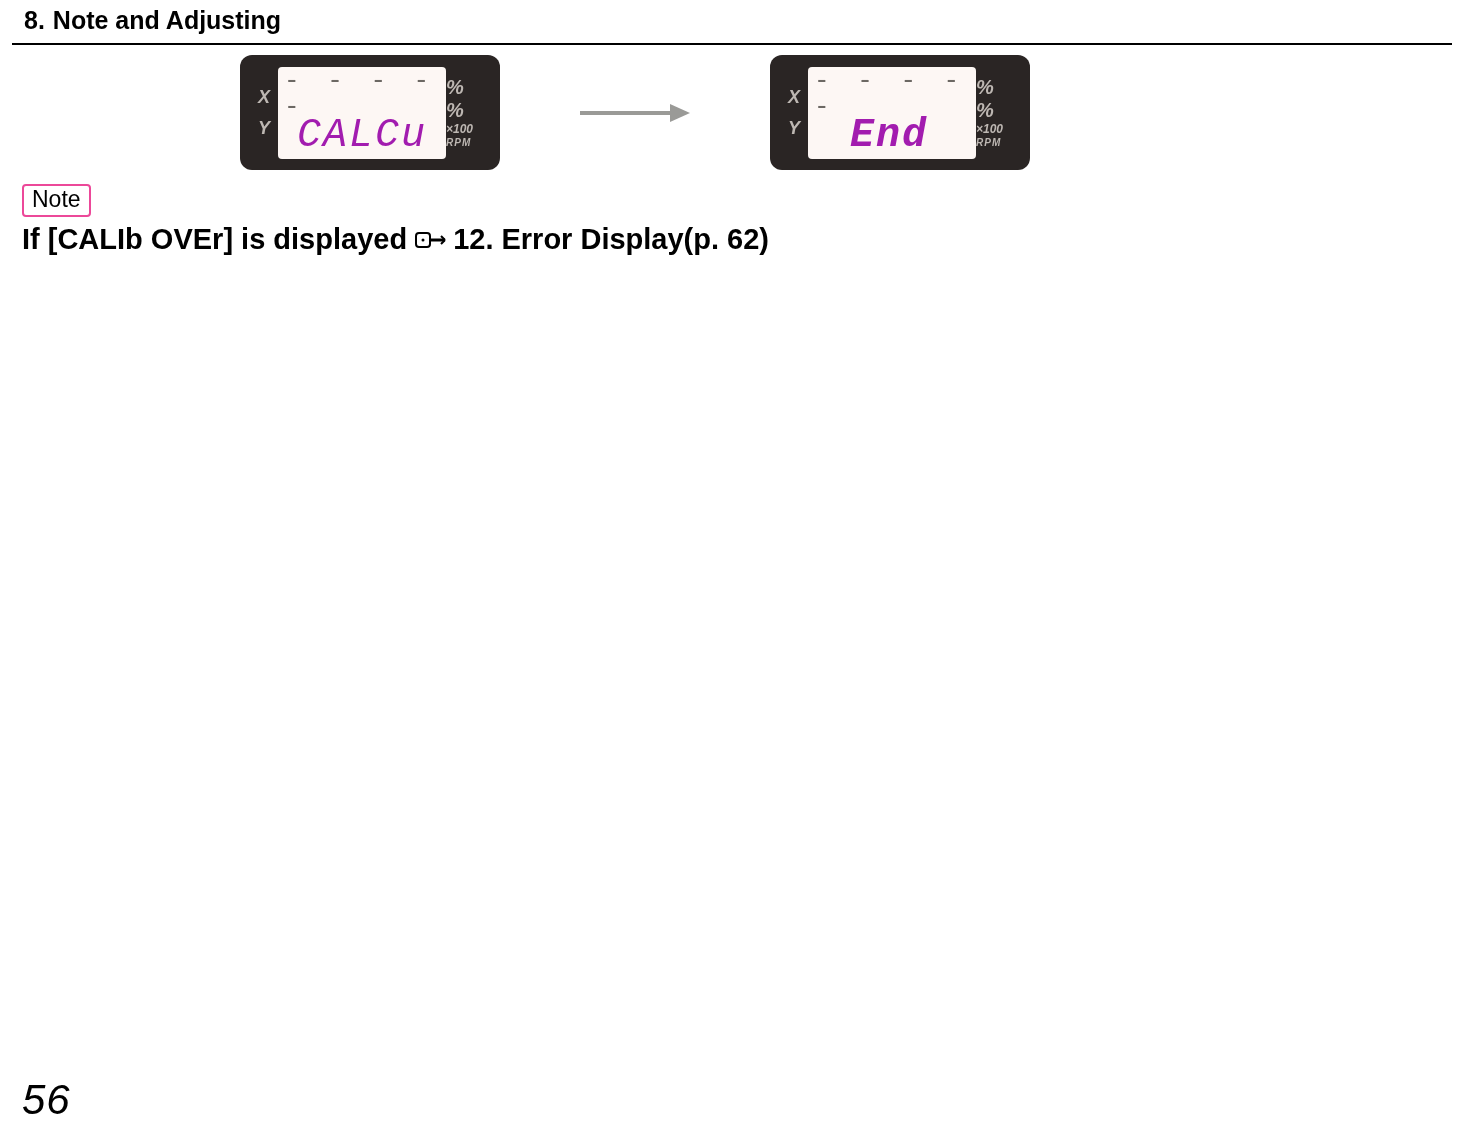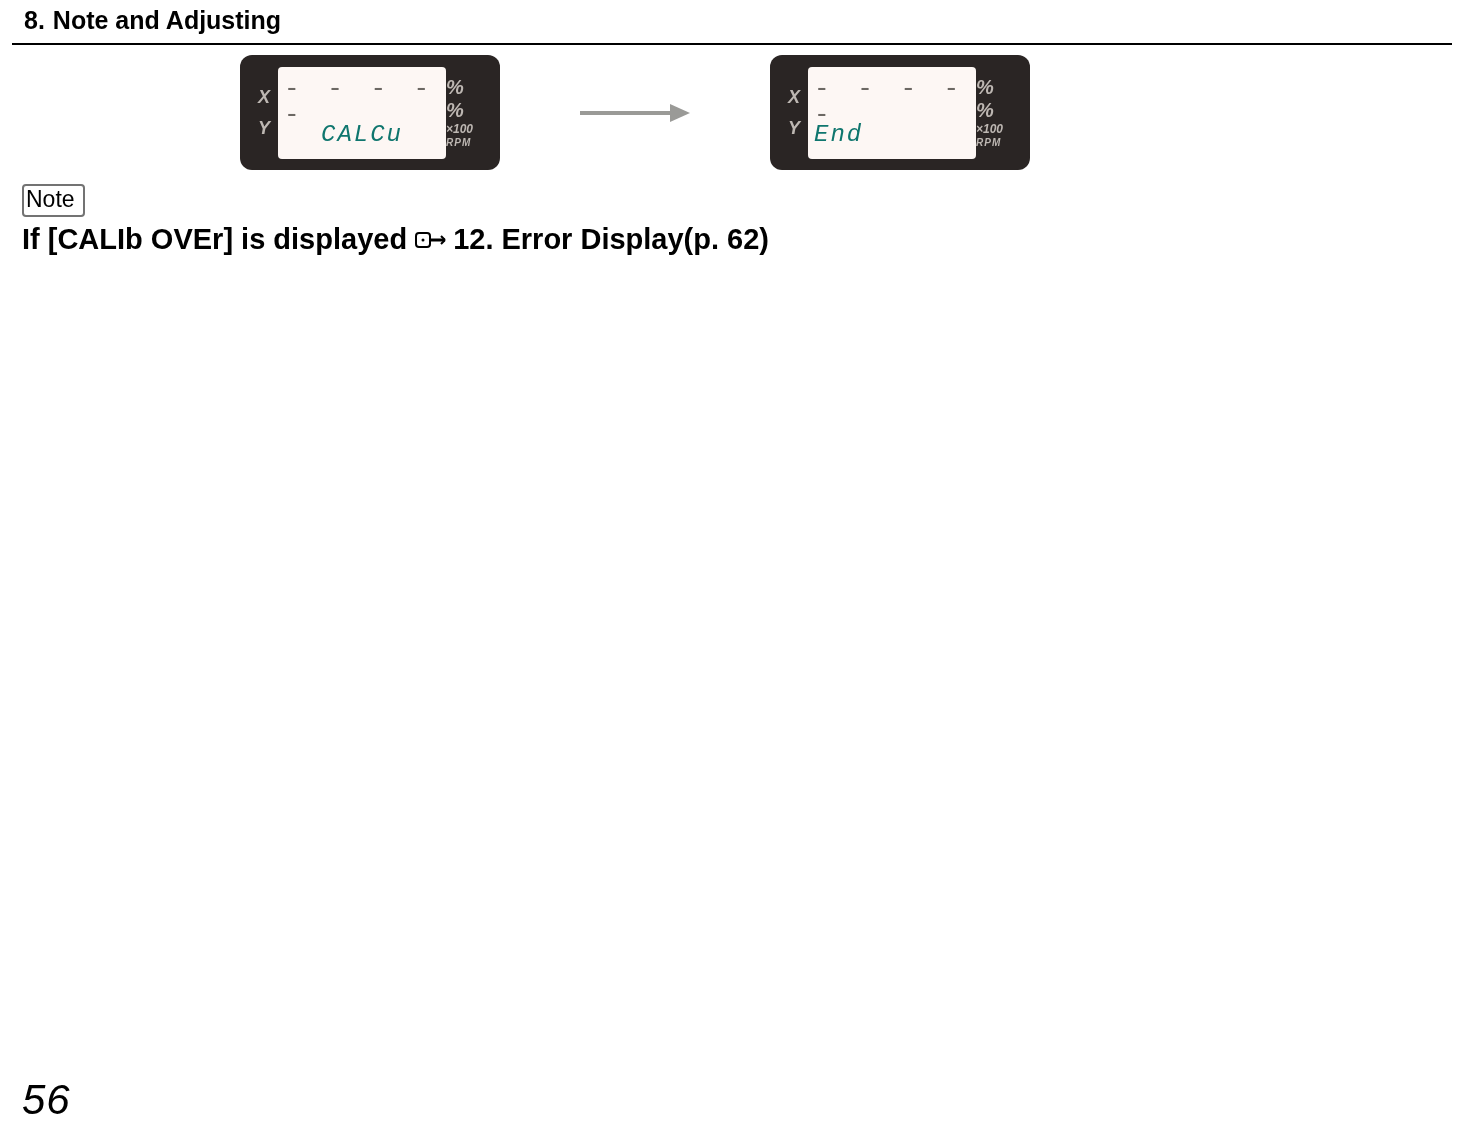--- a/index.html
+++ b/index.html
@@ -80,32 +80,33 @@
   .lcd .row1 {
     color: #6c6863;
     font-family: "Courier New", monospace;
     font-size: 26px;
     letter-spacing: 6px;
     line-height: 1;
     height: 30px;
   }
   .lcd .row2 {
     font-family: "Courier New", monospace;
-    font-size: 24px;
-    font-style: italic;
-    color: #0f766e;
+    font-size: 40px;
+    font-style: italic;
+    color: #a21caf;
     letter-spacing: 2px;
     line-height: 1.1;
     margin-top: 16px;
   }
   .lcd .row2-right {
     width: 100%;
-    text-align: left;
+    text-align: center;
     padding-right: 6px;
     box-sizing: border-box;
+    font-weight: bold;
   }
   .col-right {
     width: 44px;
     display: flex;
     flex-direction: column;
     color: #bdb7b2;
     font-style: italic;
     font-weight: 700;
     align-items: flex-start;
     gap: 3px;
@@ -120,23 +121,23 @@
     align-items: center;
   }
   .arrow svg { width: 110px; height: 26px; }
 
   .note-row {
     margin: 14px 0 4px 22px;
     display: flex;
     align-items: center;
   }
   .note-box {
-    border: 2px solid #737373;
+    border: 2px solid #ec4899;
     border-radius: 4px;
-    padding: 0 8px 2px 2px;
+    padding: 0 8px 2px 8px;
     font-size: 23px;
     position: relative;
   }
   .note-box::after {
     content: "";
     position: absolute;
     left: 6px;
     right: 6px;
     bottom: -4px;
     height: 4px;

